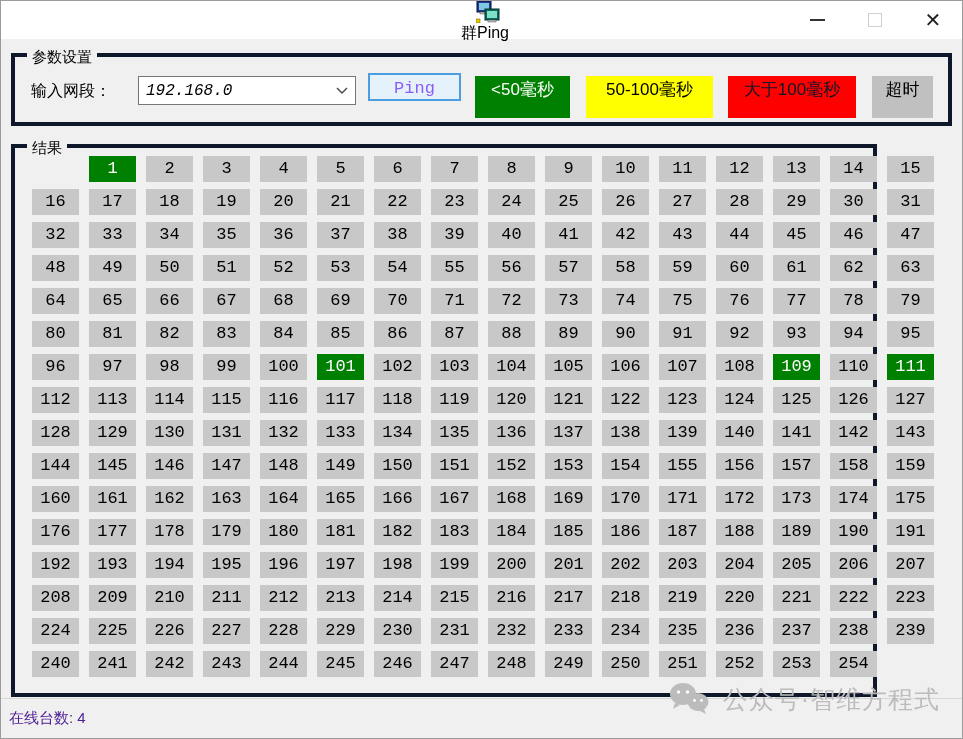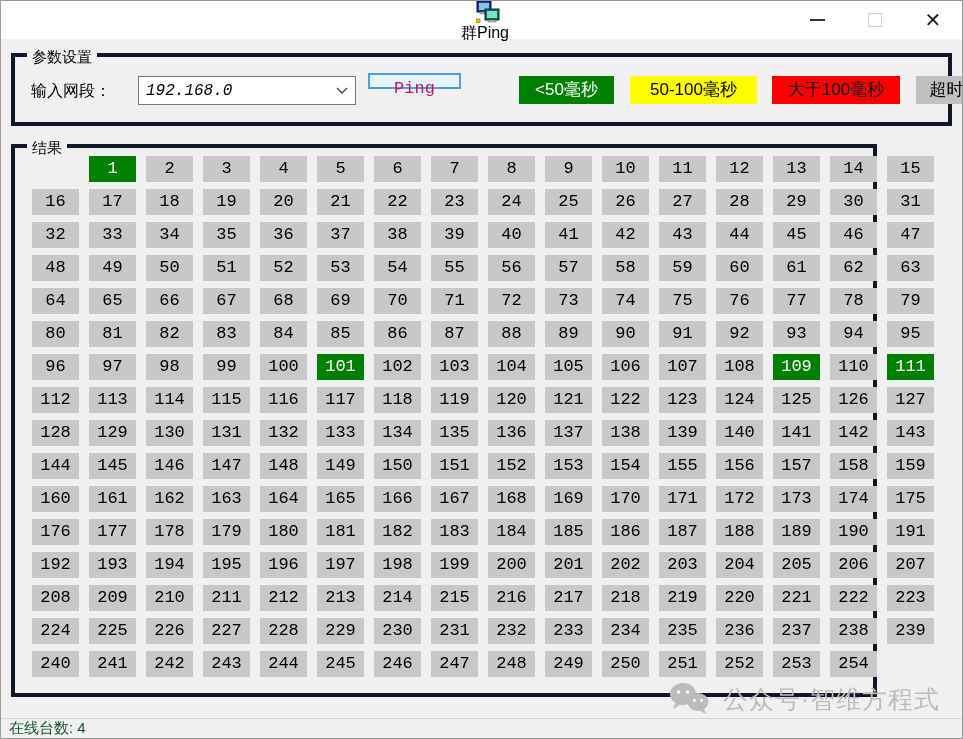--- a/index.html
+++ b/index.html
@@ -46,29 +46,29 @@
   }
   .combo-value {
     flex: 1; padding-left: 7px; font-size: 16px;
     font-family: "Liberation Mono", "DejaVu Sans Mono", monospace; color: #000;
     overflow: hidden; white-space: nowrap; font-style: italic;
   }
   .combo-arrow { width: 26px; display: flex; align-items: center; justify-content: center; }
   .combo-arrow svg { display: block; }
 
   .ping-btn {
-    position: absolute; left: 367px; top: 72px; width: 93px; height: 16px;
+    position: absolute; left: 367px; top: 72px; width: 93px; height: 28px;
     background: #e6f2fb; border: 2px solid #4d9ee0;
-    font-size: 17px; color: #be185d; text-align: center; line-height: 28px;
+    font-size: 17px; color: #8b5cf6; text-align: center; line-height: 28px;
     font-family: "Liberation Mono", "DejaVu Sans Mono", monospace; cursor: default;
   }
 
   .legend-item {
-    position: absolute; top: 75px; height: 28px; line-height: 27px;
-    text-align: center; font-size: 17px; white-space: nowrap; margin-left: 44px;
+    position: absolute; top: 75px; height: 42px; line-height: 27px;
+    text-align: center; font-size: 17px; white-space: nowrap;
   }
   .legend-0 { left: 474px; width: 95px; }
   .legend-1 { left: 585px; width: 127px; }
   .legend-2 { left: 727px; width: 128px; }
   .legend-3 { left: 871px; width: 61px; }
 
   
   .host-grid {
     position: absolute; left: 31px; top: 155px;
     display: grid; grid-template-columns: repeat(16, 47px);
@@ -77,24 +77,24 @@
   .cell {
     width: 47px; height: 26px; line-height: 26px; text-align: center;
     background: var(--offline, #c8c8c8); color: #000; font-size: 17px;
     font-family: "Liberation Mono", "DejaVu Sans Mono", monospace;
   }
   .cell.online { background: var(--online, #008000); color: #fff; }
   .cell.empty { background: transparent; }
 
   
   .statusbar {
-    position: absolute; left: 0; bottom: 0; width: 100%; height: 20px;
+    position: absolute; left: 0; bottom: 0; width: 100%; height: 40px;
     background: #f0f0f0; border-top: 1px solid #d7d7d7;
     display: flex; align-items: center; padding-left: 8px;
-    font-size: 15px; color: #14532d;
+    font-size: 15px; color: #4c1d95;
   }
 
   
   .watermark {
     position: absolute; right: 22px; top: 680px; height: 36px;
     display: flex; align-items: center; gap: 12px;
     color: #bcbcbc; font-size: 25px; letter-spacing: 1px;
     pointer-events: none; z-index: 5;
   }
   .watermark svg { display: block; }

